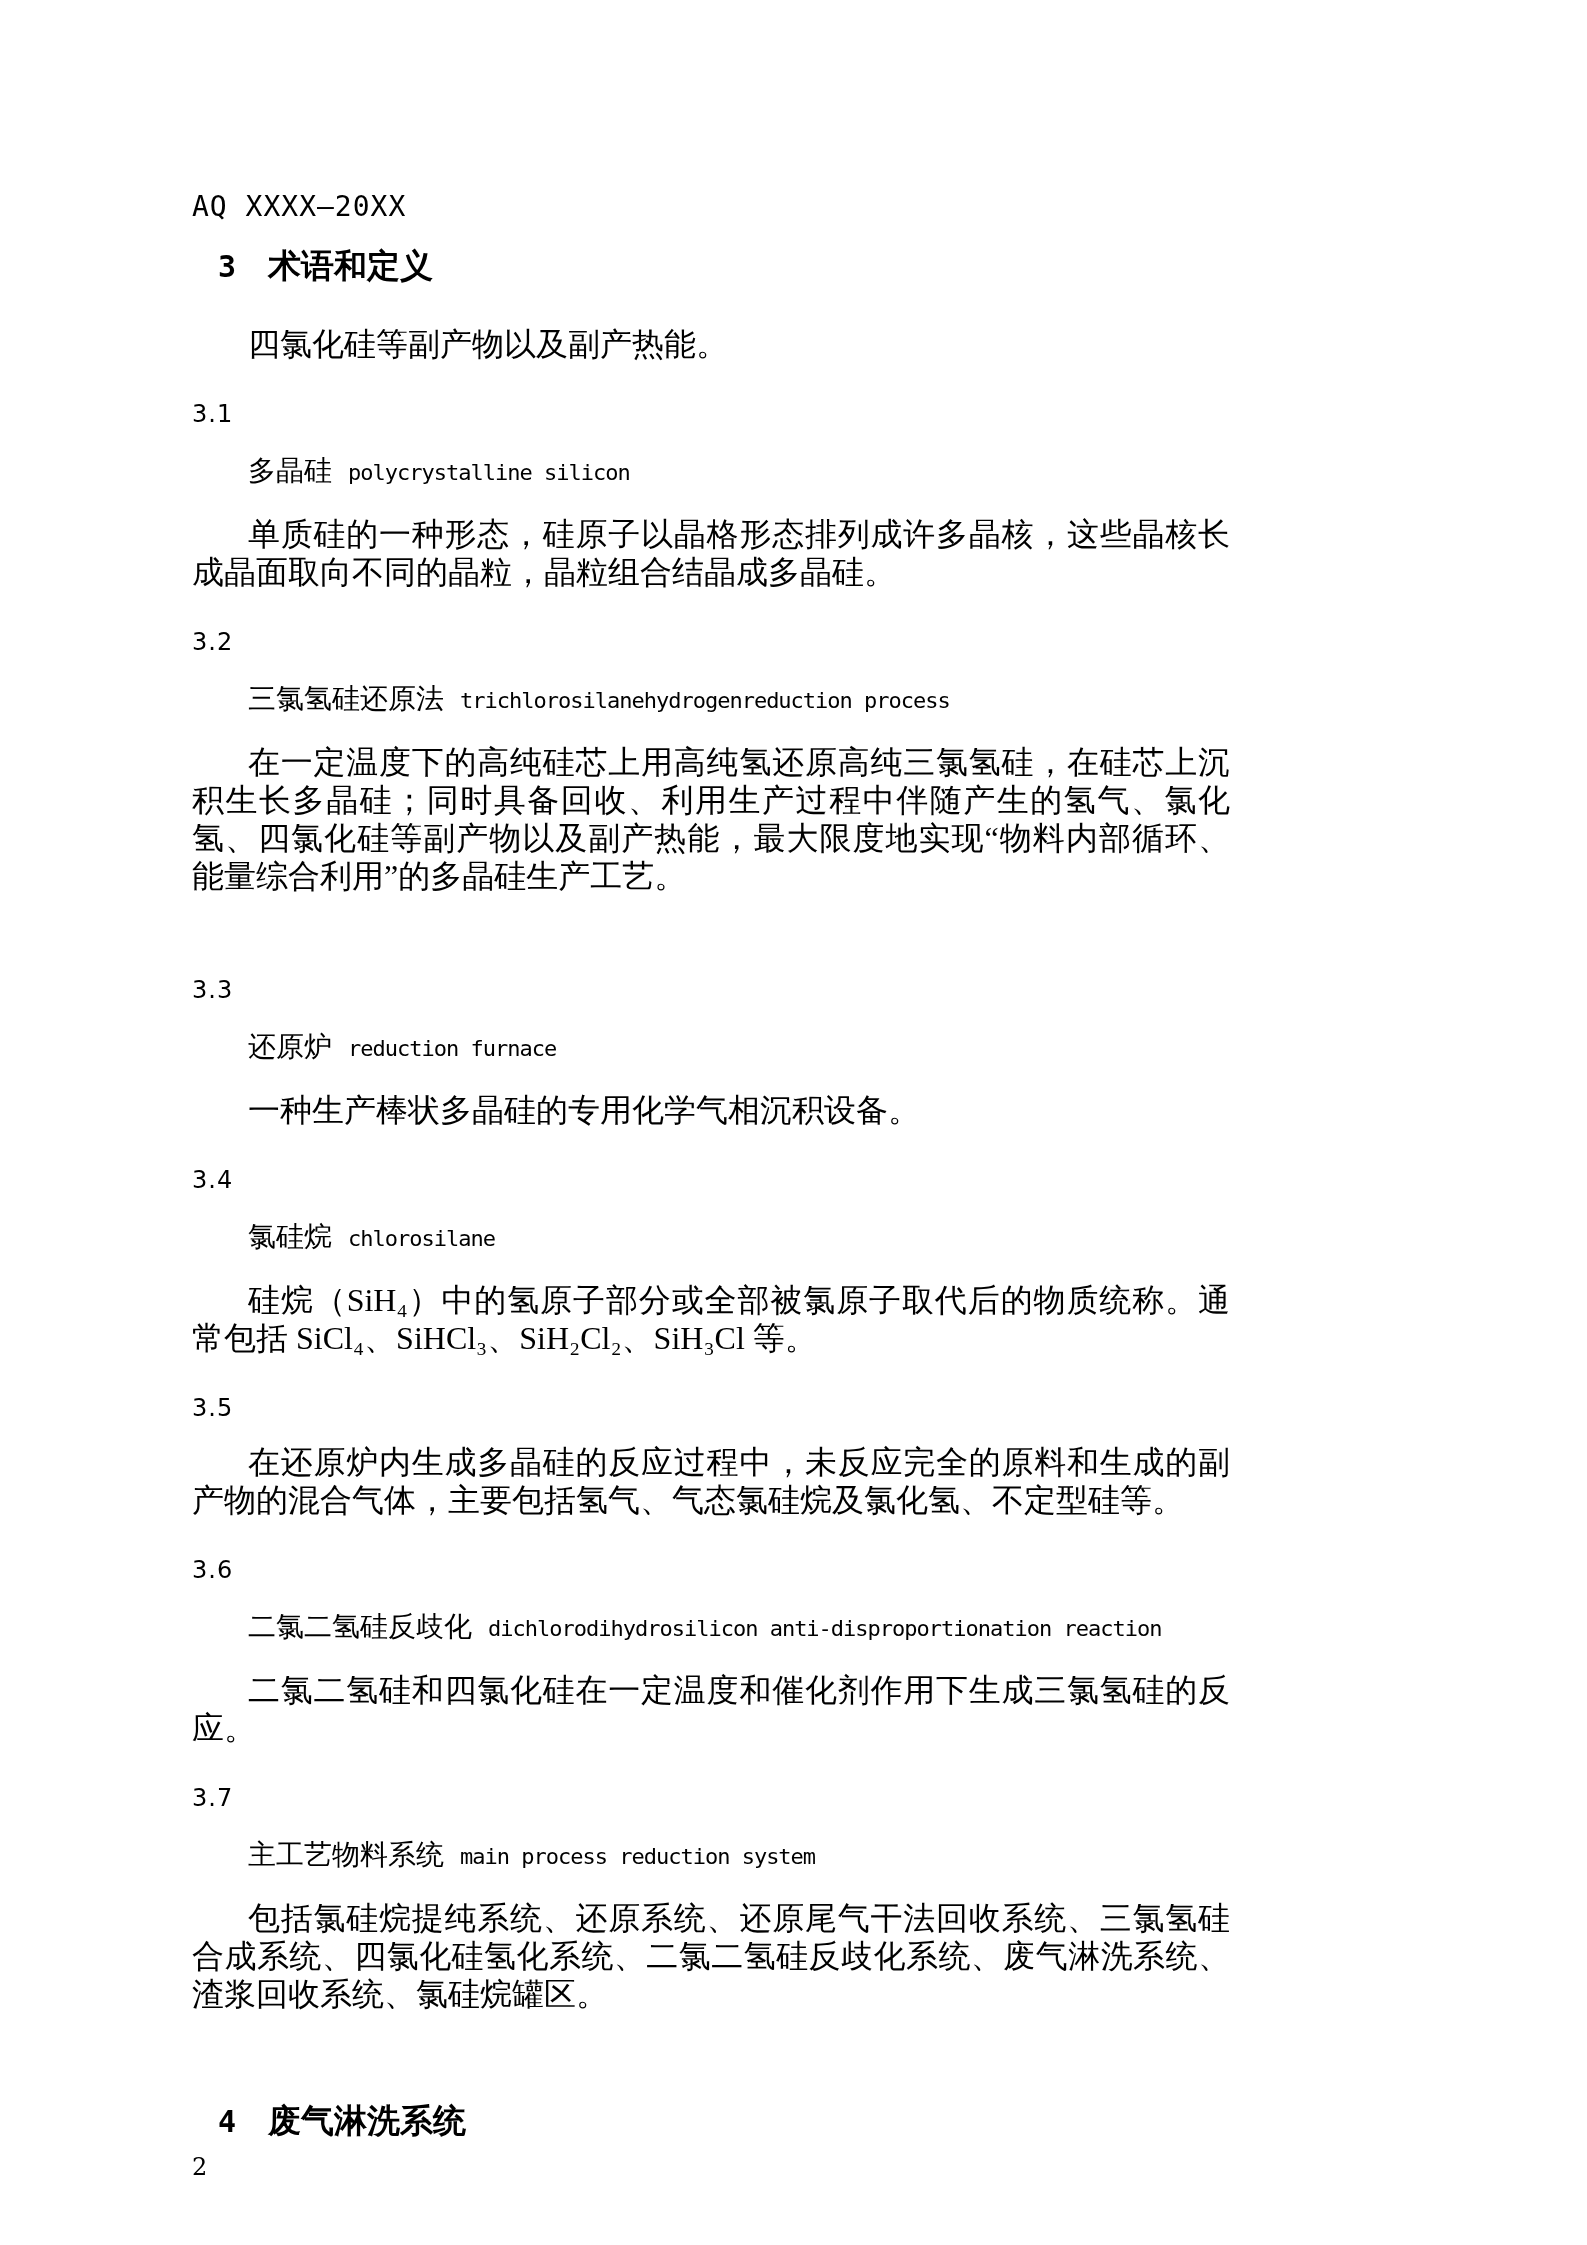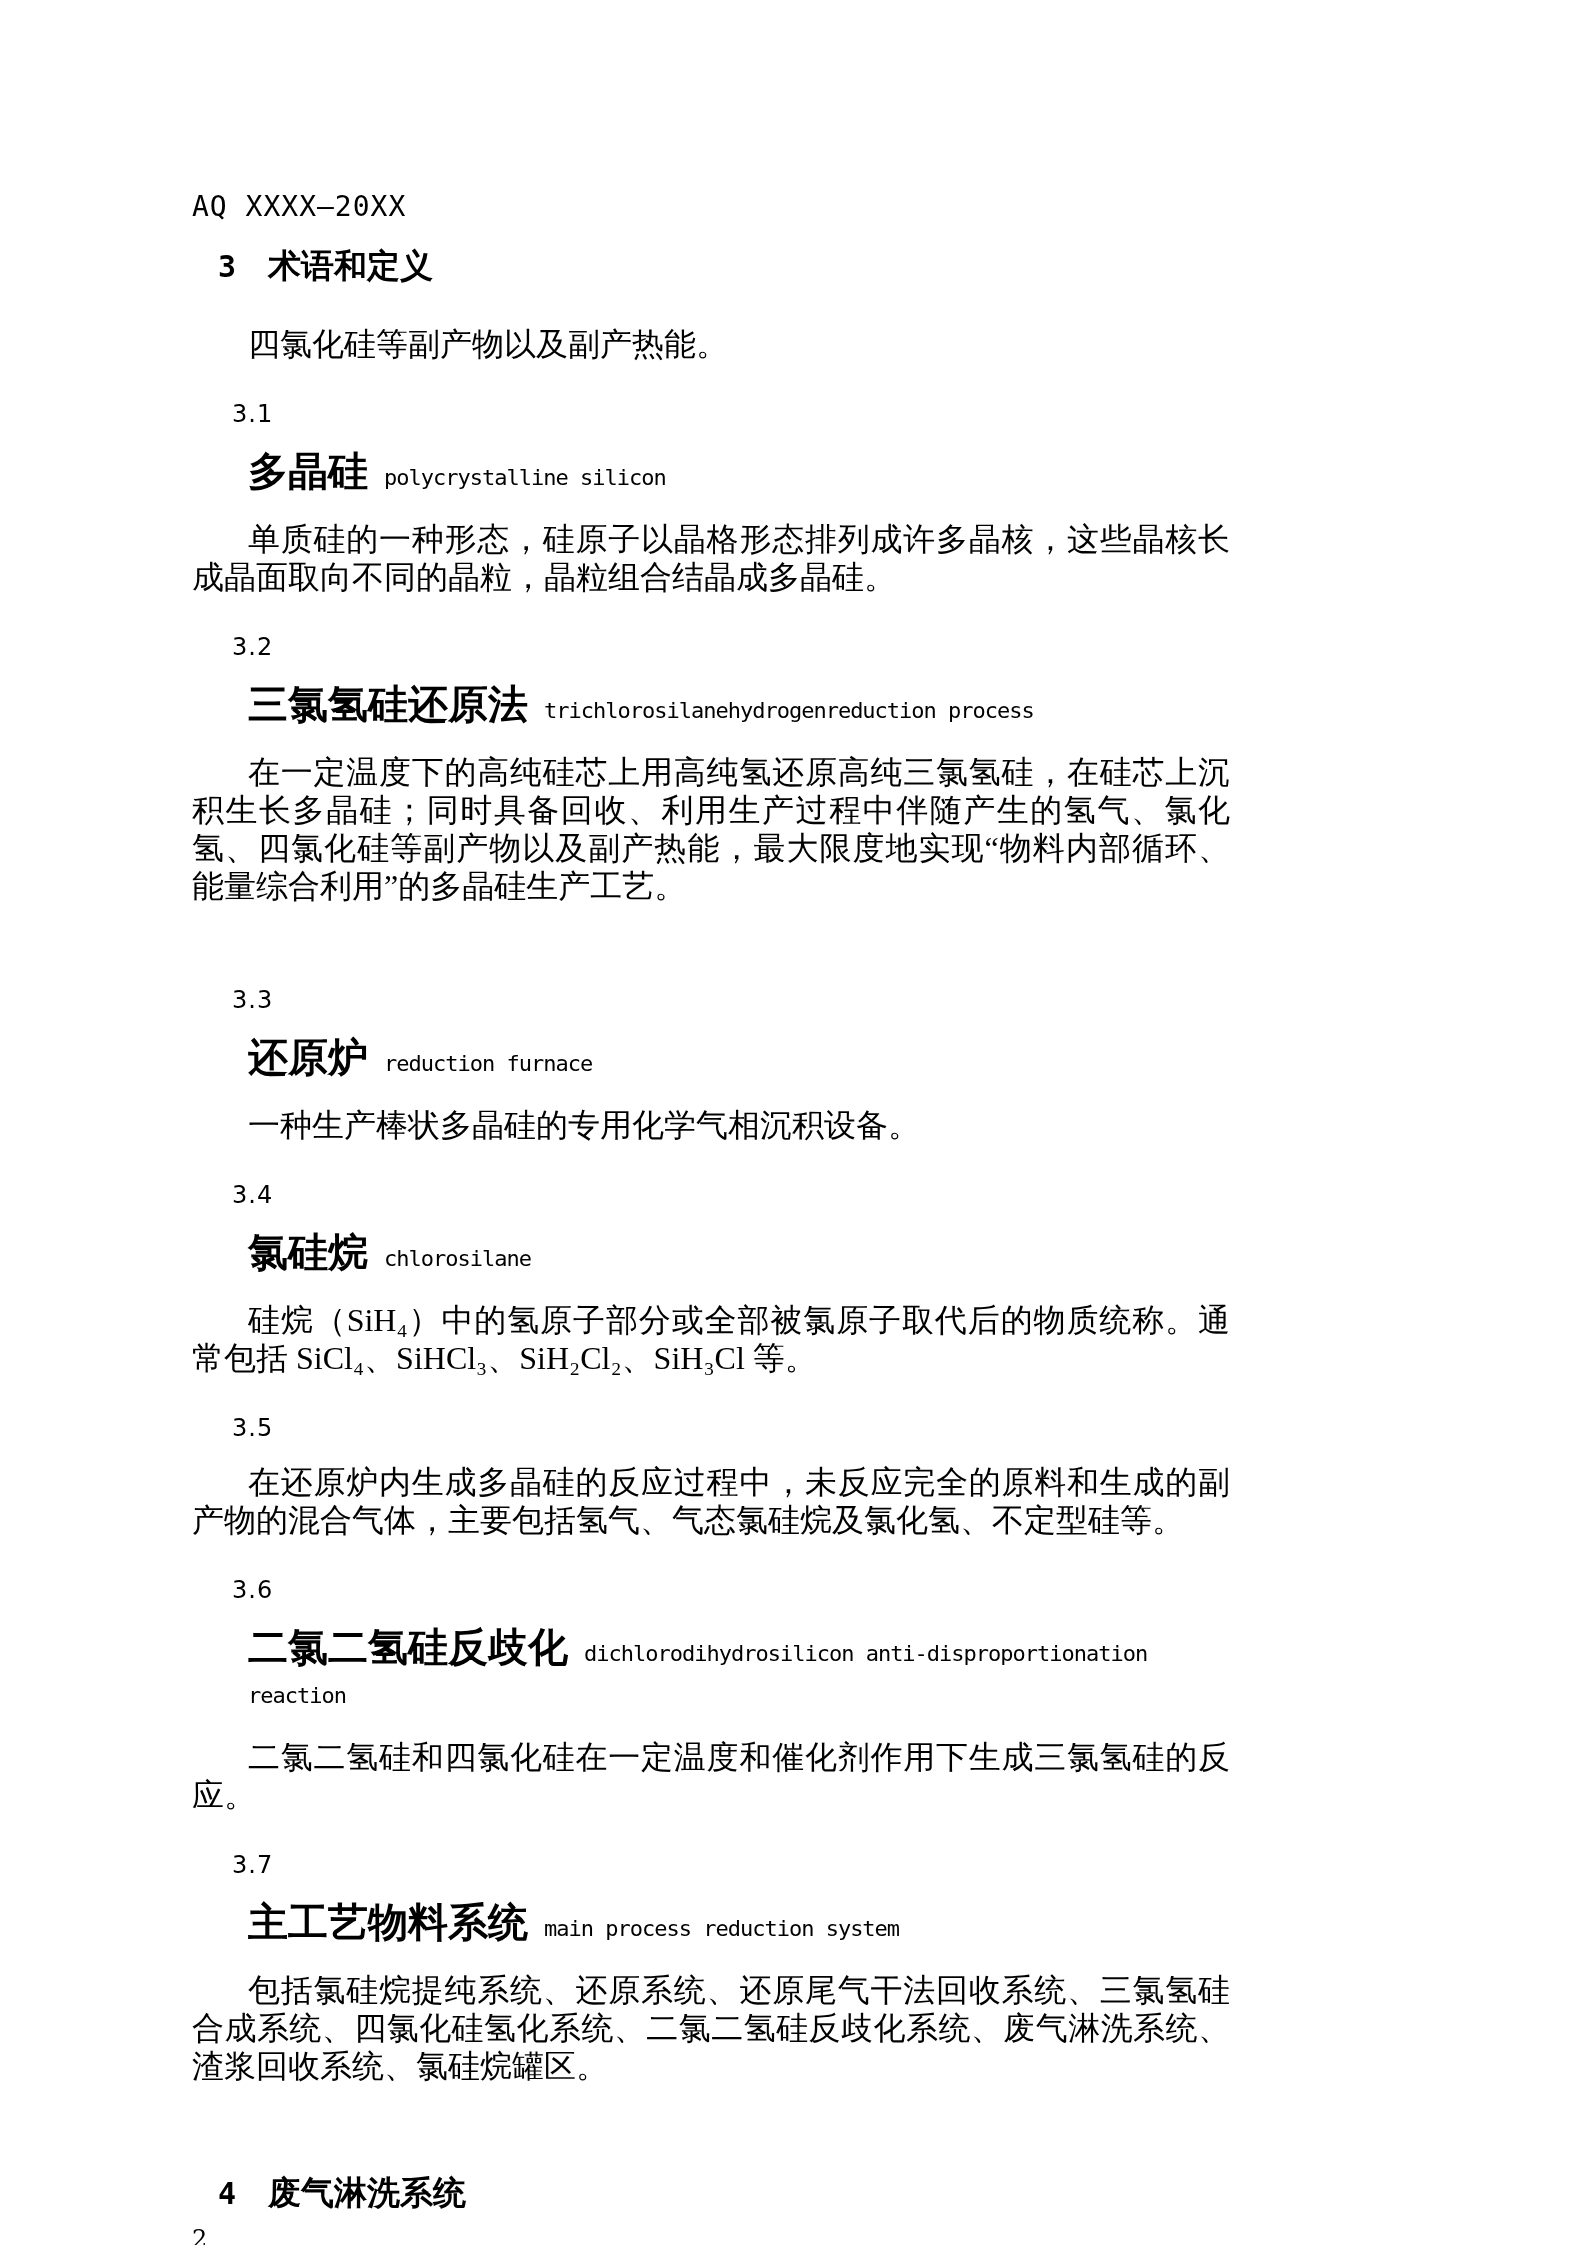--- a/index.html
+++ b/index.html
@@ -32,31 +32,30 @@
   .intro{
     margin:38px 0 0 0;
     font-size:32px;line-height:38px;
     text-indent:56px;
   }
   .term-number{
     margin-top:36px;
     font-family:"DejaVu Sans","Liberation Sans",sans-serif;
     font-size:24px;line-height:30px;font-weight:500;
     letter-spacing:1px;
-    margin-left:40px;
   }
   .term-item.extra-gap .term-number{margin-top:80px;}
   .term-line{
     margin-top:22px;
     padding-left:56px;
     line-height:40px;
   }
   .term-zh{
     font-family:"DejaVu Sans","Liberation Sans",sans-serif;
-    font-size:40px;font-weight:700;
+    font-size:28px;font-weight:400;
   }
   .term-en{
     font-family:"DejaVu Sans Mono","Liberation Mono",monospace;
     font-size:22px;font-weight:400;
     margin-left:16px;letter-spacing:-1px;
   }
   .term-def{
     margin:20px 0 0 0;
     font-size:32px;line-height:38px;
     text-indent:56px;

